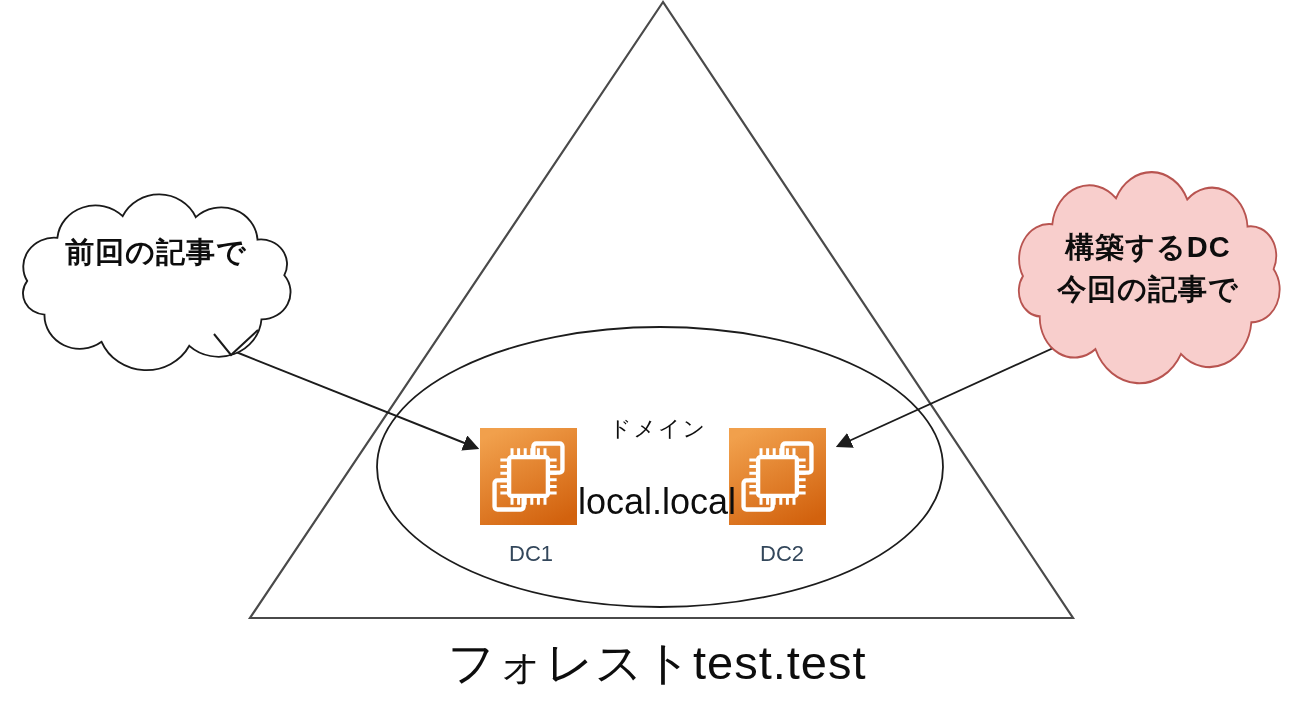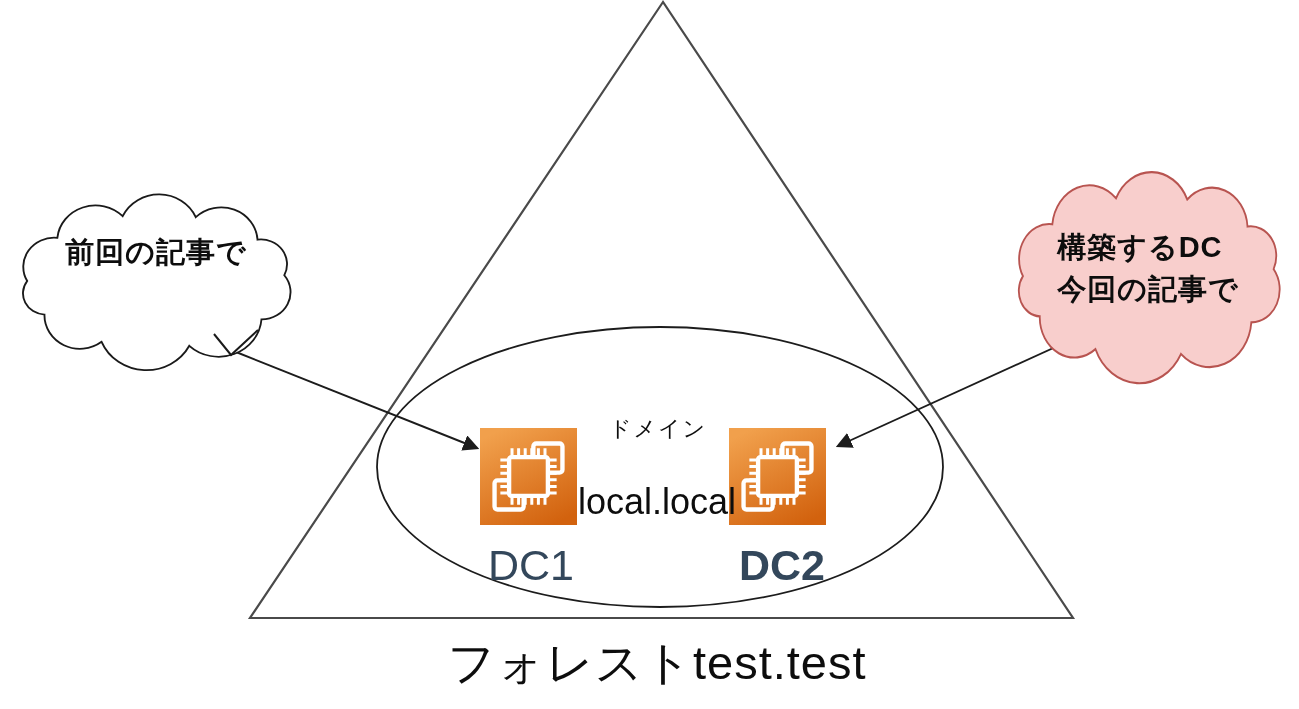--- a/index.html
+++ b/index.html
@@ -8,37 +8,37 @@
     width:1299px; height:709px;
     background:#ffffff;
     overflow:hidden;
     font-family:"Liberation Sans", sans-serif;
   }
   .stage svg.canvas { position:absolute; left:0; top:0; }
   .label {
     position:absolute;
     transform:translateX(-50%);
     white-space:nowrap;
-    text-align:left;
+    text-align:center;
     color:#0d0d0d;
     font-family:"Liberation Sans", sans-serif;
   }
   .callout-text {
     font-size:29px;
     line-height:42px;
     font-weight:600;
     letter-spacing:1px;
   }
   .callout-text-left  { left:156px;  top:231px; }
   .callout-text-right { left:1148px; top:226px; }
   .domain-label { left:658px; top:414px; font-size:22px; letter-spacing:2px; }
   .domain-fqdn  { left:657px; top:481px; font-size:36px; }
-  .dc-label     { font-size:43px; font-weight:500; }
+  .dc-label     { font-size:22px; font-weight:500; }
   .dc1-label    { left:531px; top:541px; }
-  .dc2-label    { left:782px; top:541px;font-weight:bold; }
+  .dc2-label    { left:782px; top:541px; }
   .forest-label { left:657px; top:632px; font-size:47px; letter-spacing:1px; }
 </style>
 </head>
 <body>
 
 <div class="stage">
 
   <svg class="canvas" width="1299" height="709" viewBox="0 0 1299 709">
     <defs>
       <linearGradient id="ec2g" gradientUnits="userSpaceOnUse" x1="25" y1="0" x2="75" y2="100">

